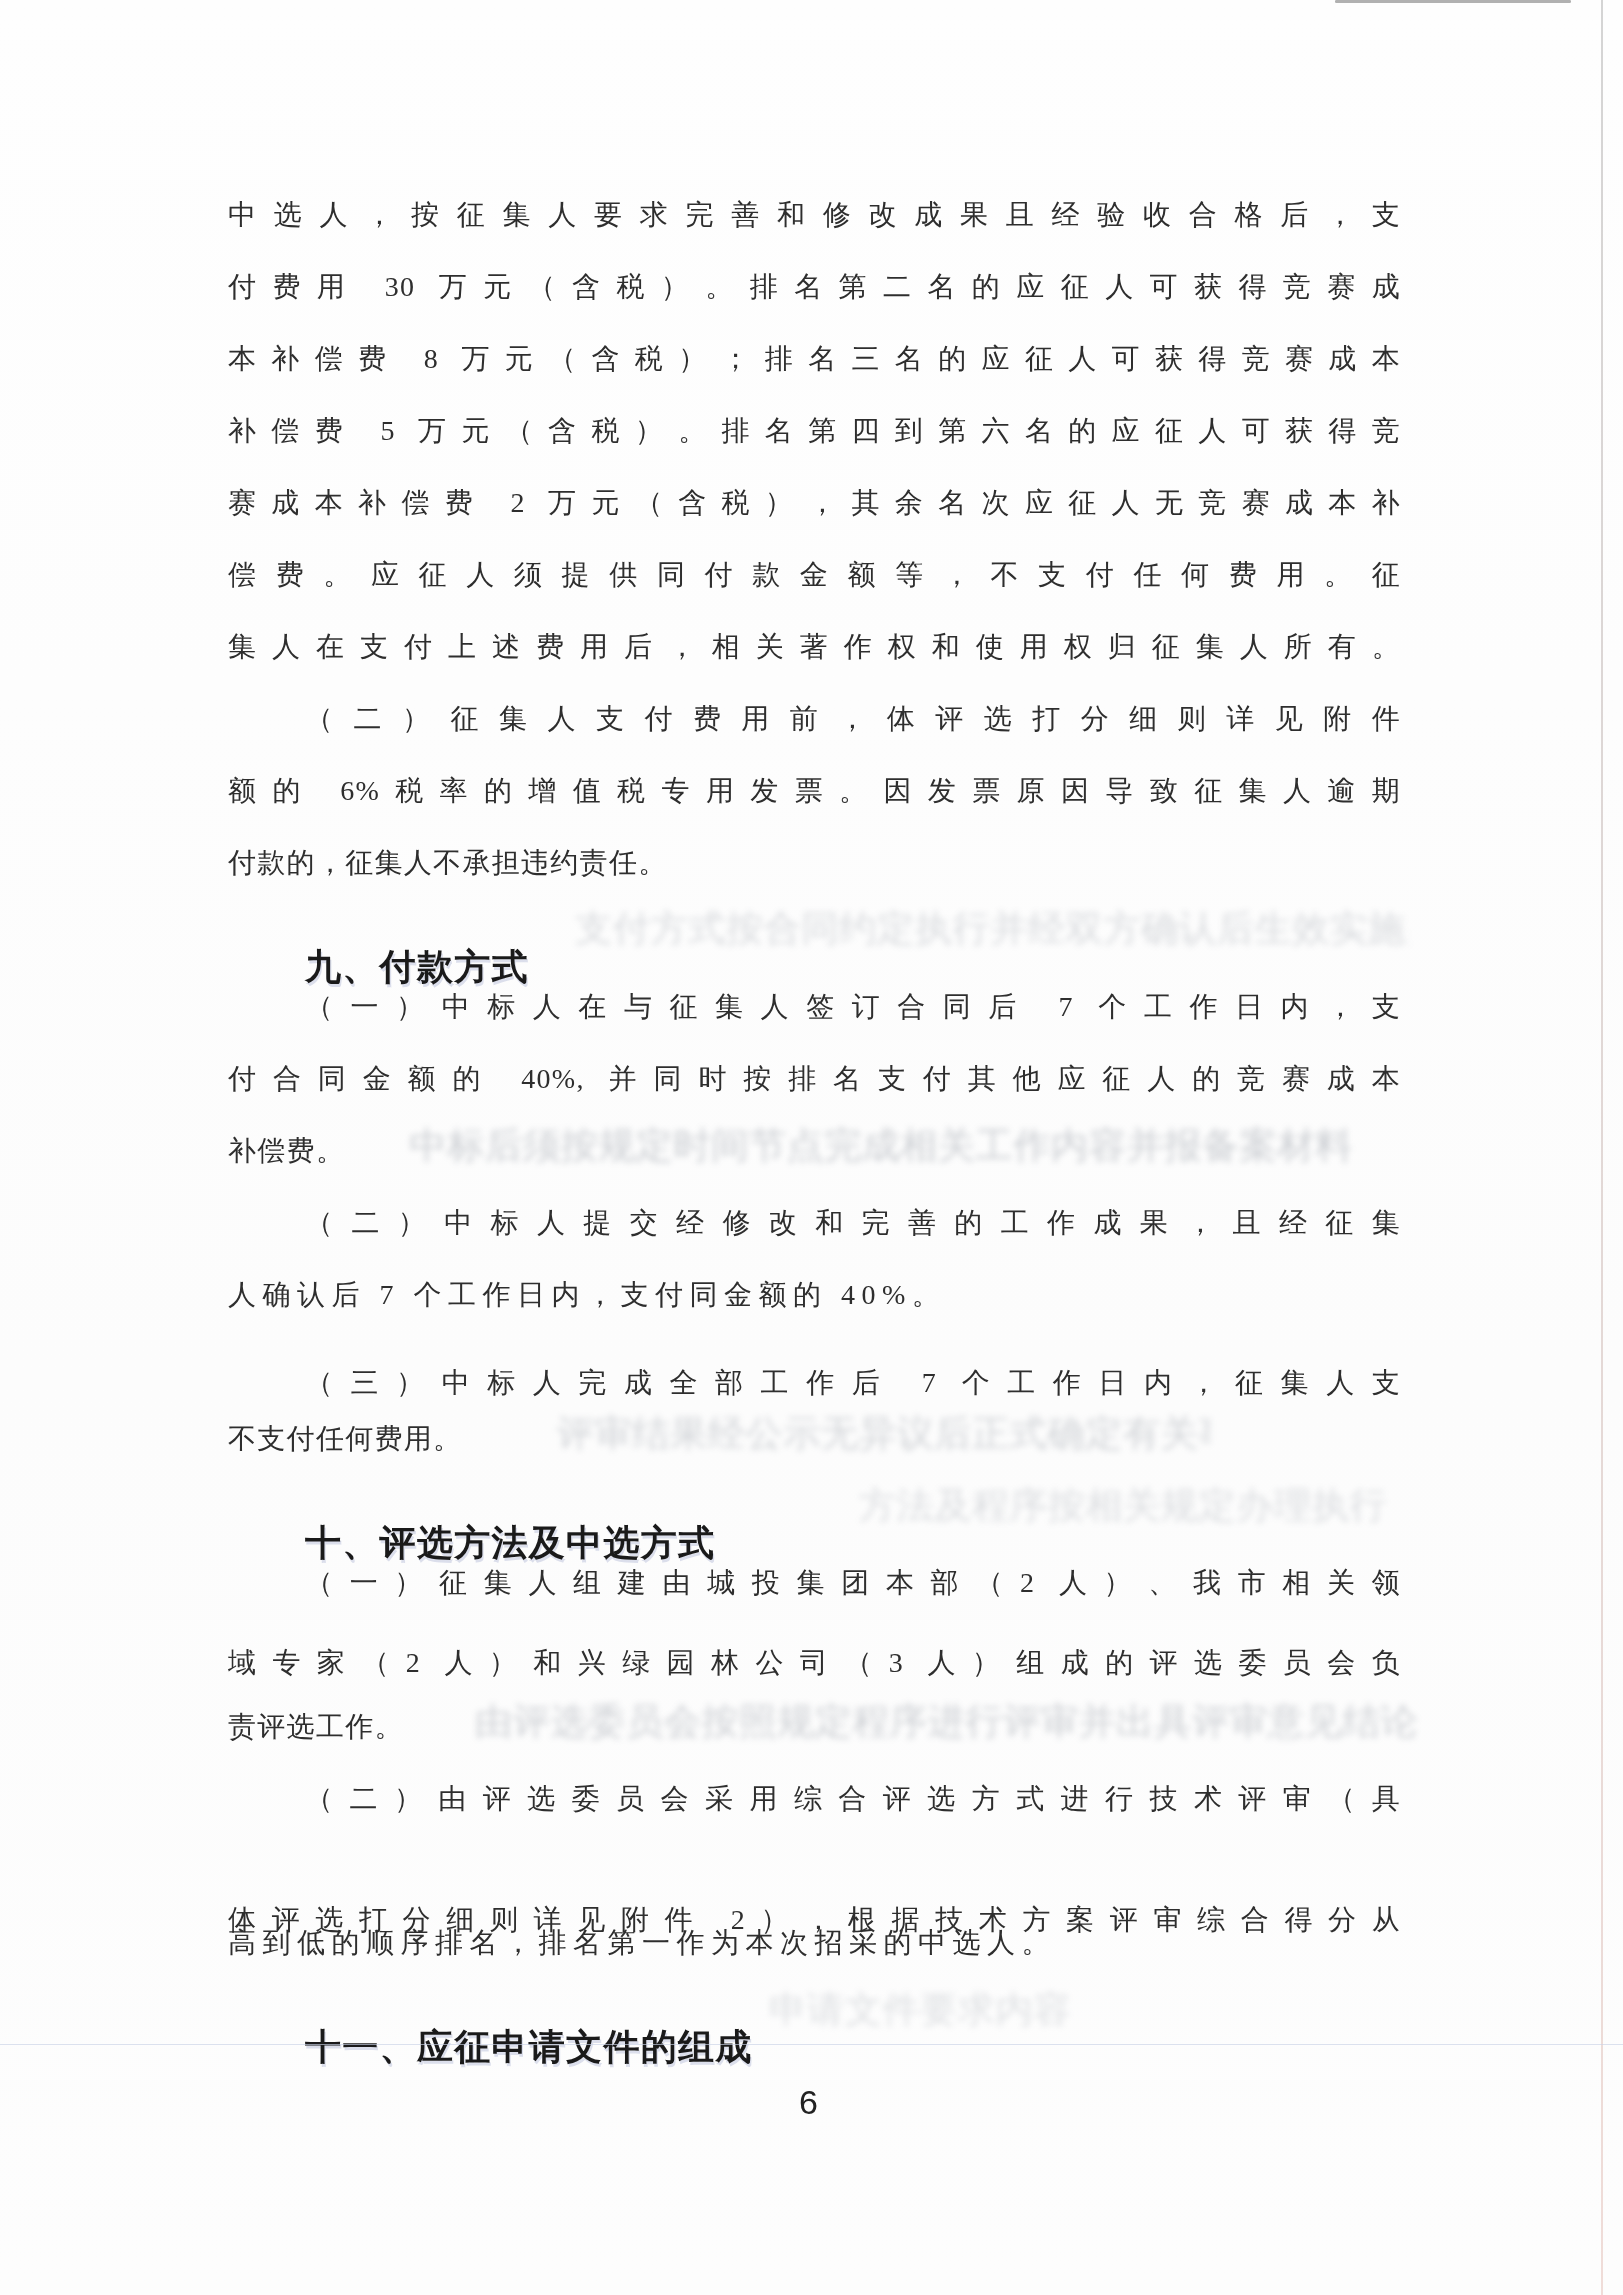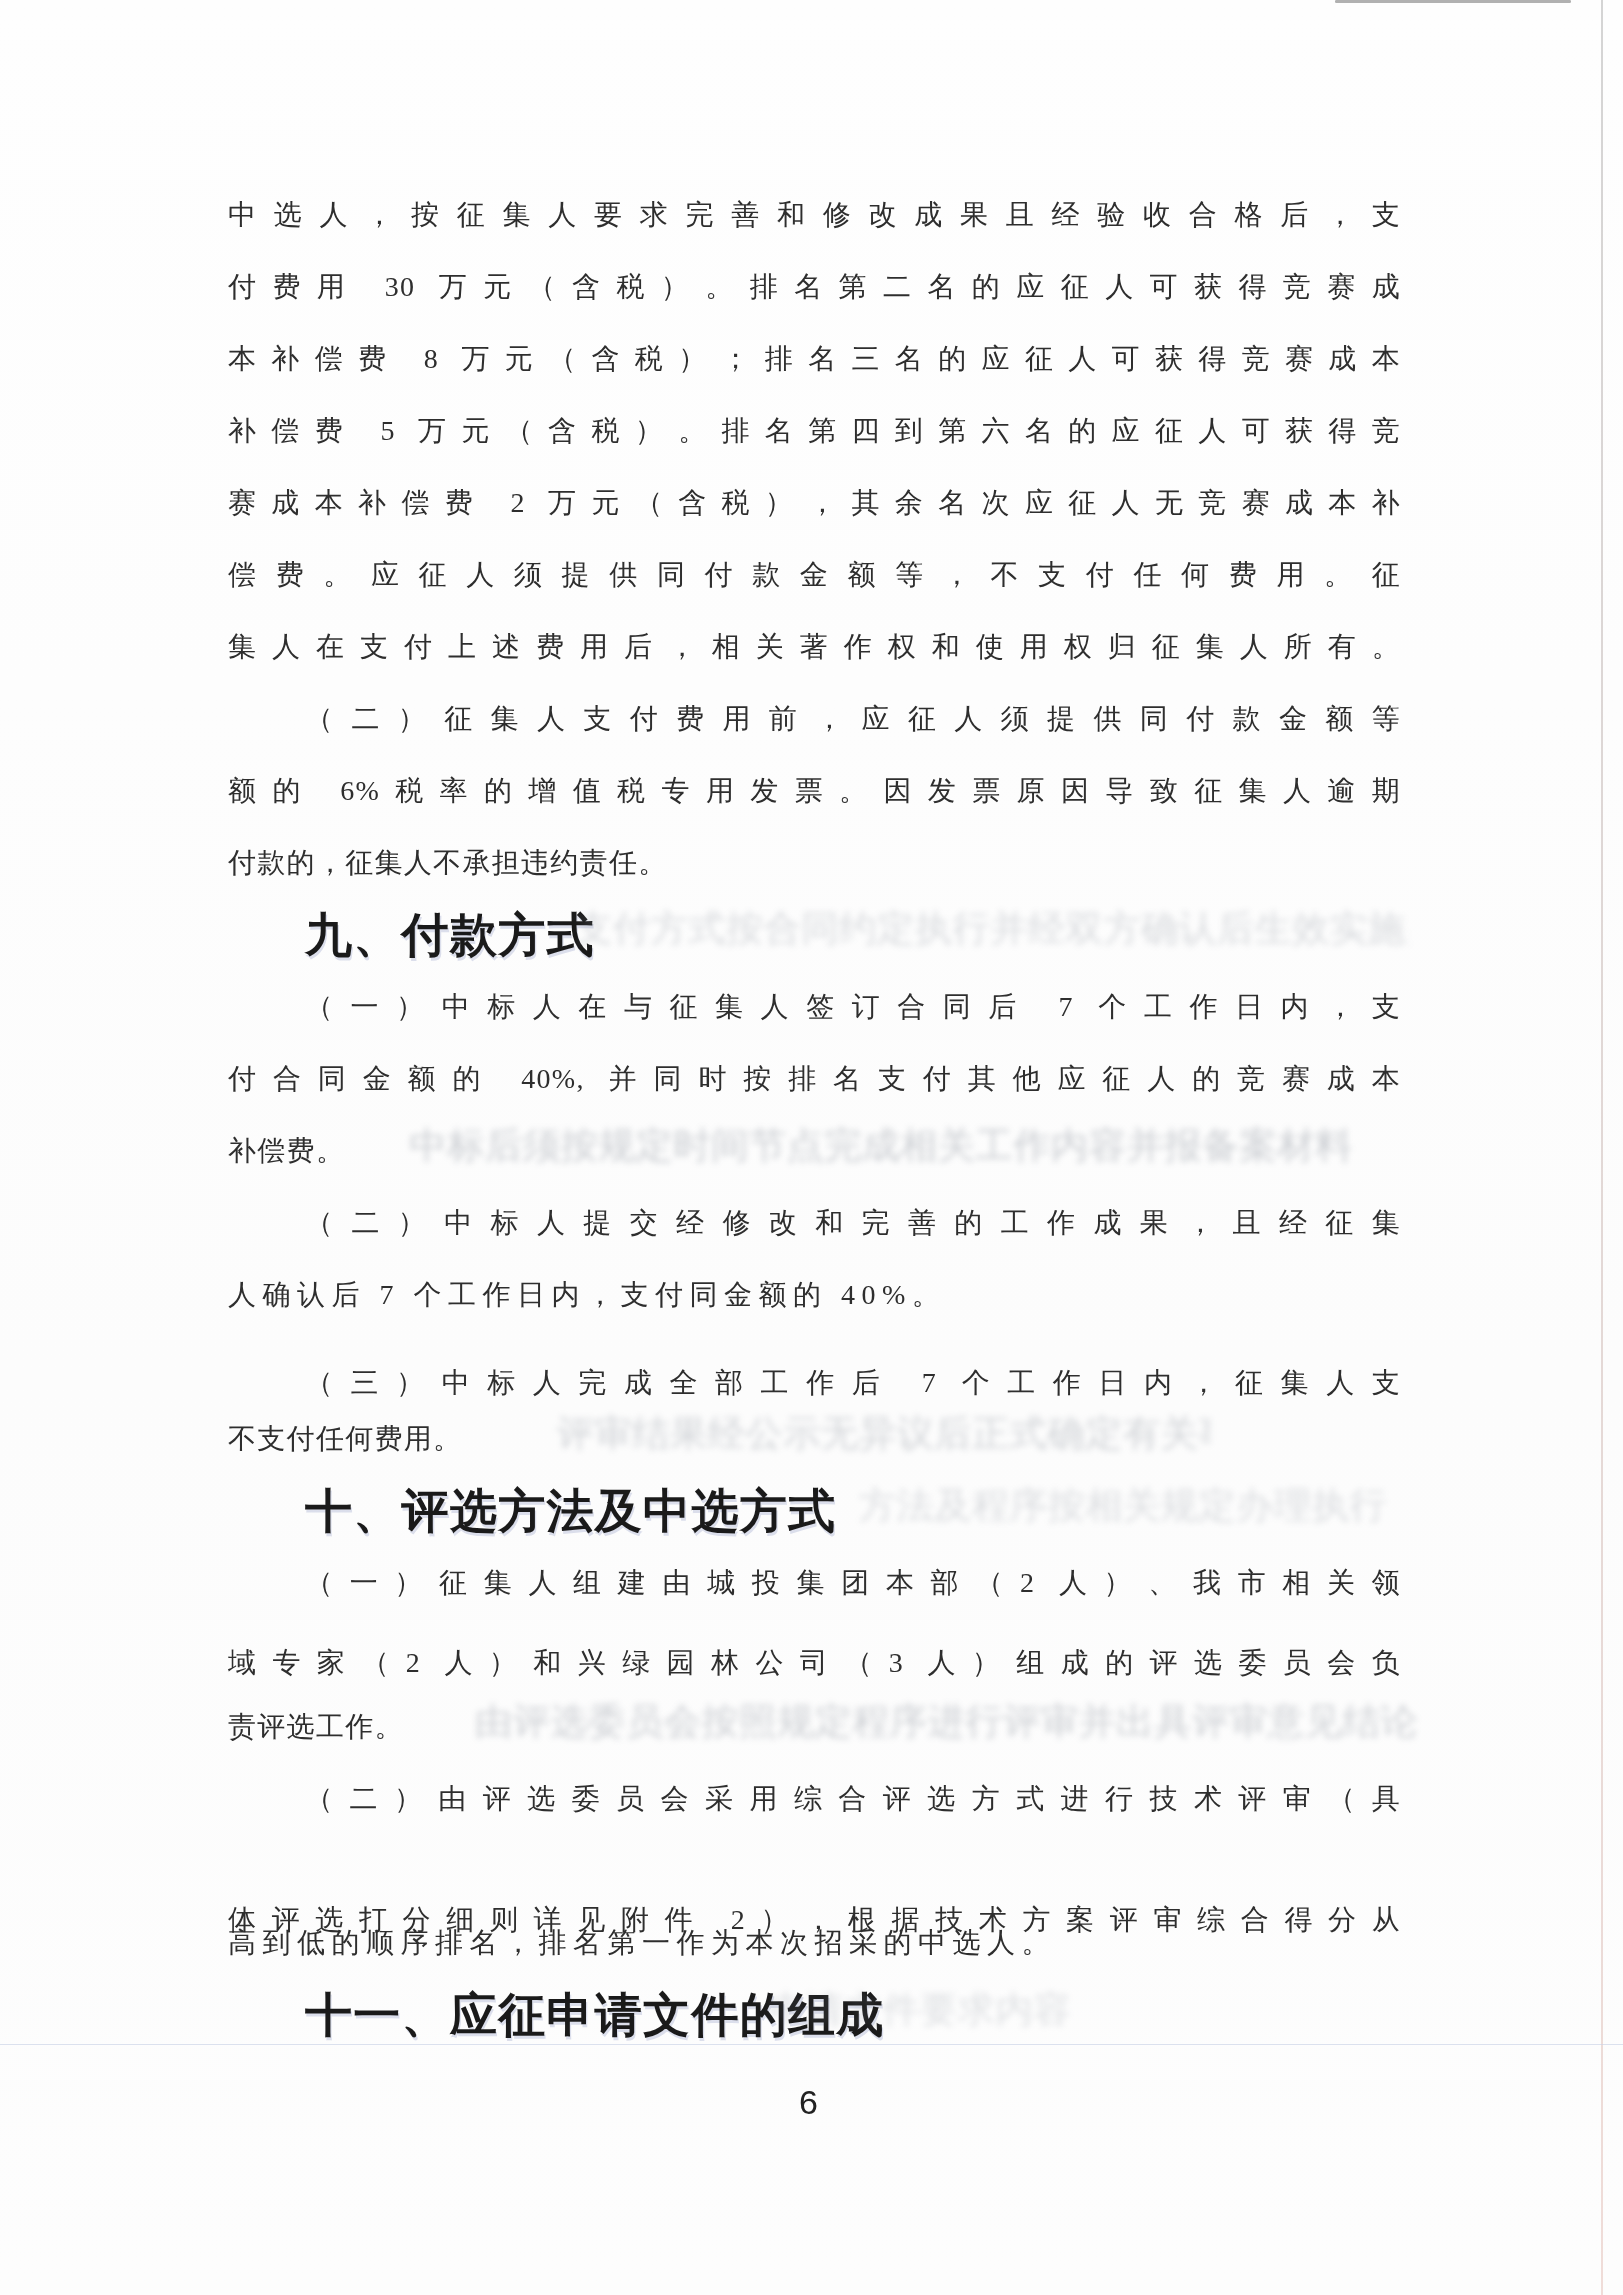--- a/index.html
+++ b/index.html
@@ -13,22 +13,23 @@
     position:absolute;left:228px;width:1173px;height:56px;
     font-size:28px;line-height:52px;color:#2e2e2e;
     white-space:nowrap;letter-spacing:1.3px;
   }
   .line.justify{
     white-space:normal;text-align:justify;text-align-last:justify;
     text-justify:inter-character;
   }
   .line.indent{left:305px;width:1096px;}
   .line.heading{
-    font-size:47px;font-weight:bold;color:#1a1a1a;
+    font-size:36px;font-weight:bold;color:#1a1a1a;
     text-shadow:1.3px 2.6px 0 rgba(70,90,160,0.18);
+    margin-top:32px;
   }
   .line.loose{letter-spacing:6.5px;}
   .ghost{
     position:absolute;height:51px;font-size:37px;line-height:46px;
     color:#868d98;white-space:nowrap;overflow:hidden;
     filter:blur(3.3px);
     transform:scaleX(1.02);
   }
   .vline{
     position:absolute;top:0;width:2px;height:2295px;opacity:.5;
@@ -50,21 +51,21 @@
 
 <div class="page">
   <div id="lines">
       <div class="line body justify" style="top: 189px;">中选人，按征集人要求完善和修改成果且经验收合格后，支</div>
       <div class="line body justify" style="top: 261px;">付费用 30 万元（含税）。排名第二名的应征人可获得竞赛成</div>
       <div class="line body justify" style="top: 333px;">本补偿费 8 万元（含税）；排名三名的应征人可获得竞赛成本</div>
       <div class="line body justify" style="top: 405px;">补偿费 5 万元（含税）。排名第四到第六名的应征人可获得竞</div>
       <div class="line body justify" style="top: 477px;">赛成本补偿费 2 万元（含税），其余名次应征人无竞赛成本补</div>
       <div class="line body justify" style="top: 549px;">偿费。应征人须提供同付款金额等，不支付任何费用。征</div>
       <div class="line body justify" style="top: 621px;">集人在支付上述费用后，相关著作权和使用权归征集人所有。</div>
-      <div class="line body indent justify" style="top: 693px;">（二）征集人支付费用前，应征人须提供同付款金额等</div>
+      <div class="line body indent justify" style="top: 693px;">（二）征集人支付费用前，体评选打分细则详见附件</div>
       <div class="line body justify" style="top: 765px;">额的 6%税率的增值税专用发票。因发票原因导致征集人逾期</div>
       <div class="line body" style="top: 837px;">付款的，征集人不承担违约责任。</div>
       <div class="line heading indent" style="top: 909px;">九、付款方式</div>
       <div class="line body indent justify" style="top: 981px;">（一）中标人在与征集人签订合同后 7 个工作日内，支</div>
       <div class="line body justify" style="top: 1053px;">付合同金额的 40%, 并同时按排名支付其他应征人的竞赛成本</div>
       <div class="line body" style="top: 1125px;">补偿费。</div>
       <div class="line body indent justify" style="top: 1197px;">（二）中标人提交经修改和完善的工作成果，且经征集</div>
       <div class="line body loose" style="top: 1269px;">人确认后 7 个工作日内，支付同金额的 40%。</div>
       <div class="line body indent justify" style="top: 1341px; margin-top: 16px;">（三）中标人完成全部工作后 7 个工作日内，征集人支</div>
       <div class="line body" style="top: 1413px;">不支付任何费用。</div>

